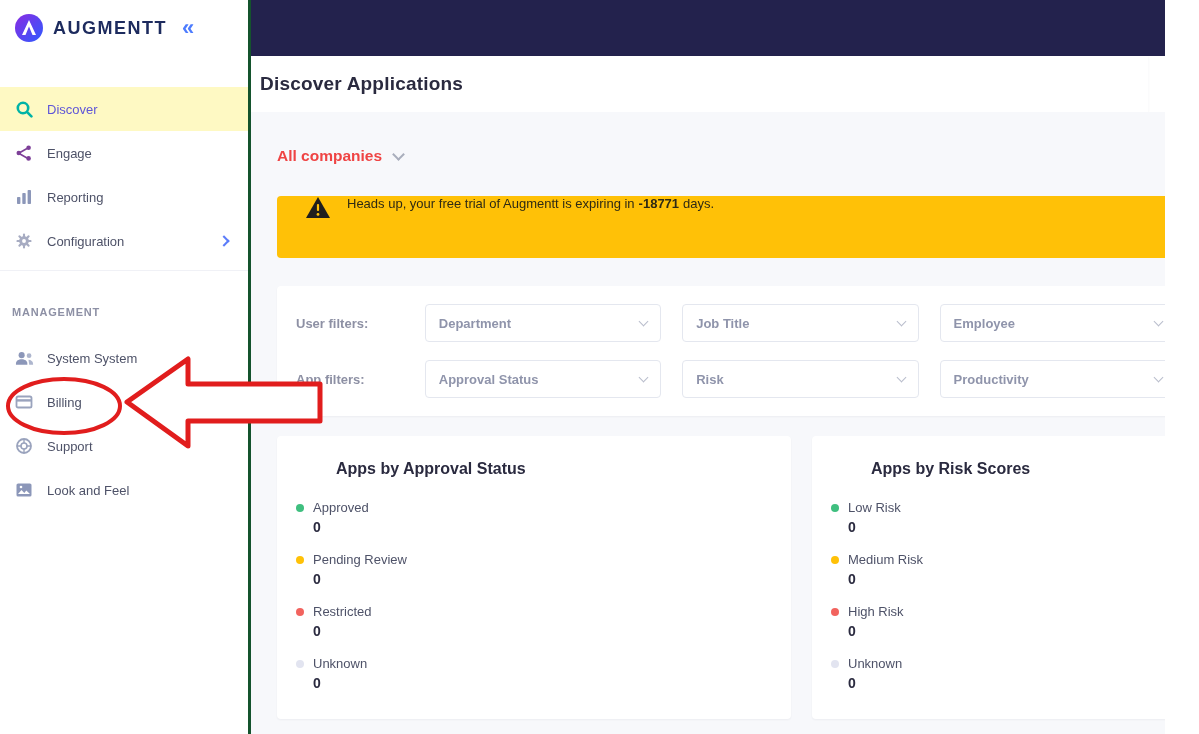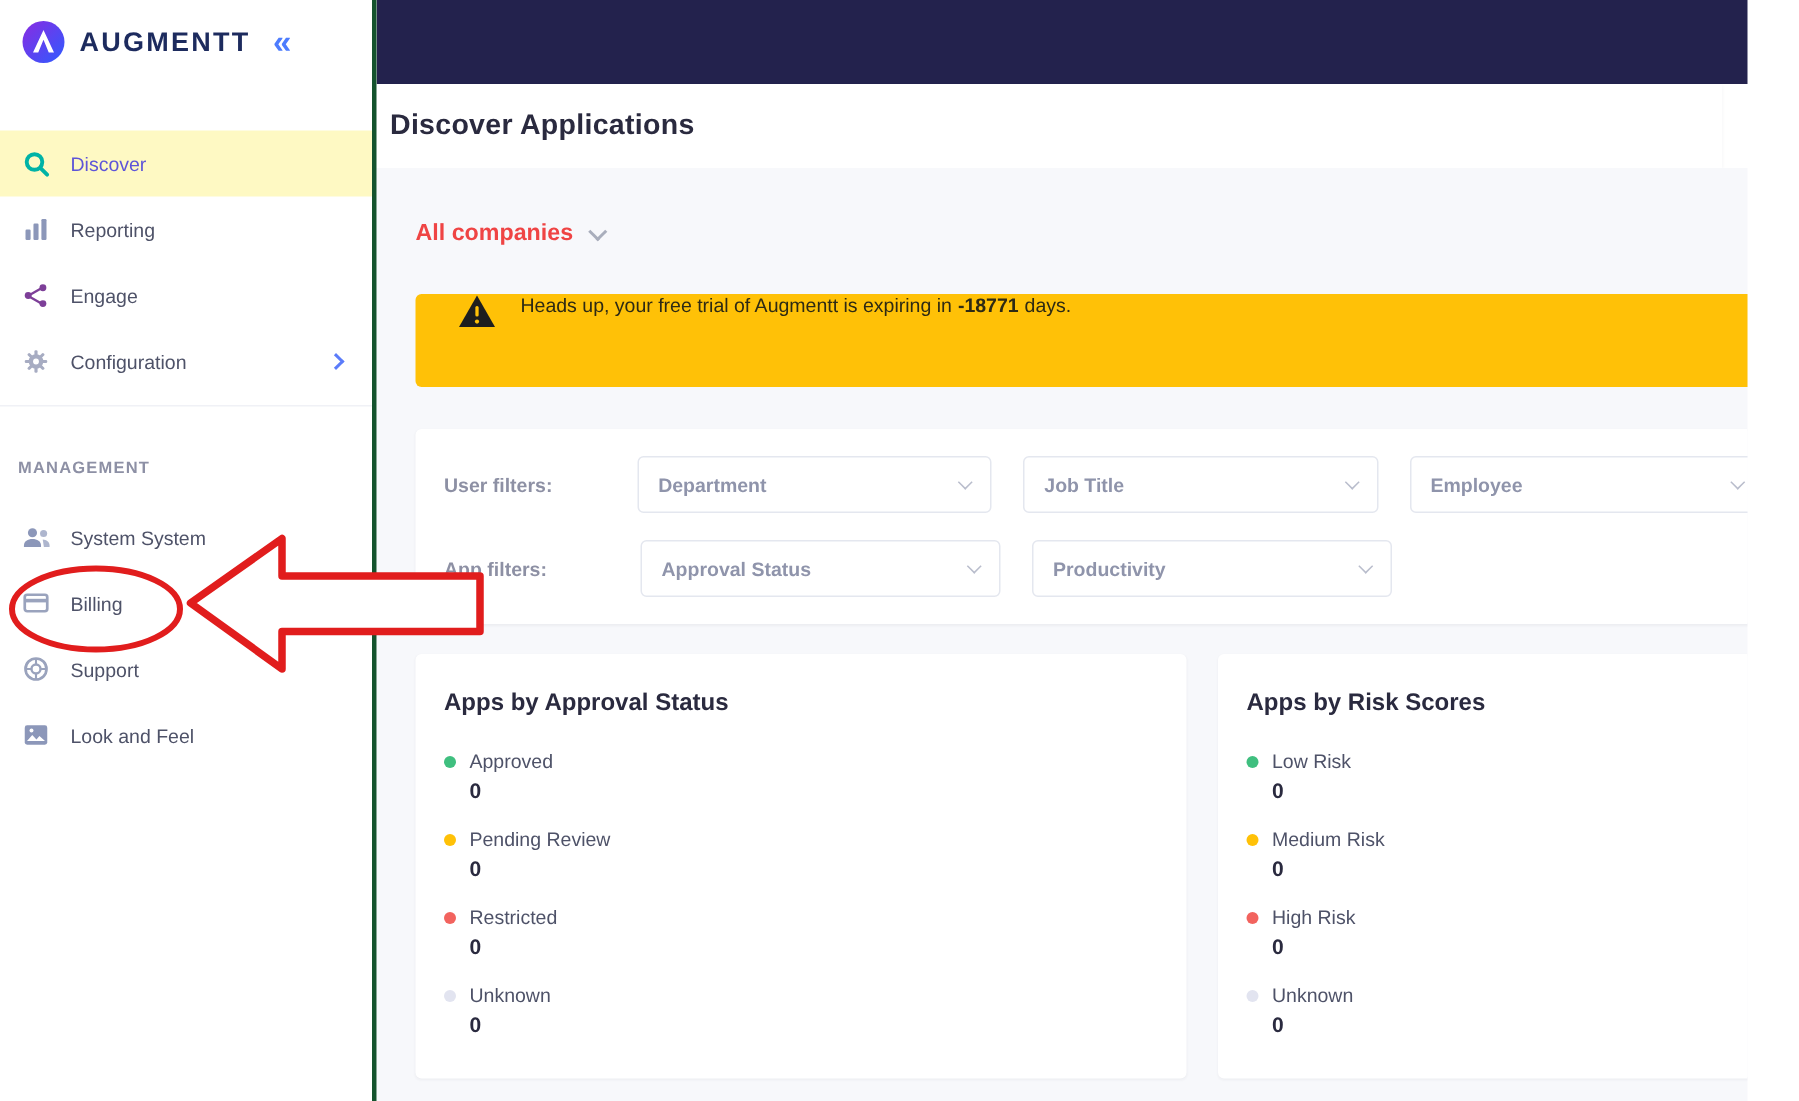--- a/index.html
+++ b/index.html
@@ -73,21 +73,21 @@
     background:#fff; display:flex; align-items:center; justify-content:space-between;
     padding:0 13px; margin-right:21px; cursor:pointer;
   }
   .dropdown-text { font-size:13px; font-weight:bold; color:#8f94ab; }
 
   .cards-row { margin-top:20px; display:flex; gap:21px; }
   .stat-card {
     width:514px; height:283px; background:#ffffff; border-radius:4px;
     box-shadow:0 1px 2px rgba(30,30,60,0.05); padding:24px 0 0 19px; flex:none;
   }
-  .card-title { font-size:16px; font-weight:bold; color:#2a2a3f; }
+  .card-title { font-size:16px; font-weight:bold; color:#2a2a3f;margin-left:40px; }
   .legend { margin-top:22px; }
   .legend-item { margin-bottom:17px; }
   .legend-top { display:flex; align-items:center; gap:9px; }
   .dot { width:8px; height:8px; border-radius:50%; flex:none; }
   .legend-label { font-size:13px; color:#4e5268; }
   .legend-value { margin-left:17px; margin-top:4px; font-size:14px; font-weight:bold; color:#2a2a3f; }
 
   
   .chev-down { display:inline-block; width:7px; height:7px; border-right:1.8px solid #b9bdcc; border-bottom:1.8px solid #b9bdcc; transform:rotate(45deg); margin-top:-3px; }
   .chev-down.big { width:9px; height:9px; border-color:#a9aebc; border-width:2px; }
@@ -122,38 +122,38 @@
       <span class="icon">
         <svg width="18" height="18" viewBox="0 0 18 18">
             <circle cx="8" cy="8" r="5.2" fill="none" stroke="#00b3a6" stroke-width="2.6"></circle>
             <line x1="12.2" y1="12.2" x2="16.4" y2="16.4" stroke="#00b3a6" stroke-width="2.6" stroke-linecap="round"></line>
           </svg>
       </span>
       <span class="nav-label">Discover</span>
     </div>
     <div class="nav-item">
       <span class="icon">
-        <svg width="18" height="18" viewBox="0 0 18 18" fill="#8c97b9">
-            <rect x="2" y="9" width="3.4" height="7" rx="0.8"></rect>
-            <rect x="7.3" y="5" width="3.4" height="11" rx="0.8"></rect>
-            <rect x="12.6" y="2" width="3.4" height="14" rx="0.8"></rect>
-          </svg>
-      </span>
-      <span class="nav-label">Reporting</span>
-    </div>
-    <div class="nav-item">
-      <span class="icon">
         <svg width="18" height="18" viewBox="0 0 18 18">
             <path d="M5 8.5l7-4M5 10l7 4" stroke="#7d3f98" stroke-width="1.6" fill="none"></path>
             <circle cx="3.8" cy="9" r="2.3" fill="#7d3f98"></circle>
             <circle cx="13.6" cy="3.8" r="2.3" fill="#7d3f98"></circle>
             <circle cx="13.6" cy="14.4" r="2.3" fill="#7d3f98"></circle>
           </svg>
       </span>
       <span class="nav-label">Engage</span>
+    </div>
+    <div class="nav-item">
+      <span class="icon">
+        <svg width="18" height="18" viewBox="0 0 18 18" fill="#8c97b9">
+            <rect x="2" y="9" width="3.4" height="7" rx="0.8"></rect>
+            <rect x="7.3" y="5" width="3.4" height="11" rx="0.8"></rect>
+            <rect x="12.6" y="2" width="3.4" height="14" rx="0.8"></rect>
+          </svg>
+      </span>
+      <span class="nav-label">Reporting</span>
     </div>
     <div class="nav-item">
       <span class="icon">
         <svg width="18" height="18" viewBox="0 0 24 24" fill="#a7acc2">
             <rect x="10.6" y="2" width="2.8" height="20" rx="1.2"></rect>
             <rect x="10.6" y="2" width="2.8" height="20" rx="1.2" transform="rotate(45 12 12)"></rect>
             <rect x="10.6" y="2" width="2.8" height="20" rx="1.2" transform="rotate(90 12 12)"></rect>
             <rect x="10.6" y="2" width="2.8" height="20" rx="1.2" transform="rotate(135 12 12)"></rect>
             <circle cx="12" cy="12" r="6.5"></circle>
             <circle cx="12" cy="12" r="2.6" fill="#fff"></circle>
@@ -251,20 +251,24 @@
         <span class="chev-down"></span>
       </div>
     </div>
     <div class="filter-row">
       <span class="filter-label">App filters:</span>
       <div class="dropdown">
         <span class="dropdown-text">Approval Status</span>
         <span class="chev-down"></span>
       </div>
       <div class="dropdown">
+        <span class="dropdown-text">Risk</span>
+        <span class="chev-down"></span>
+      </div>
+      <div class="dropdown">
         <span class="dropdown-text">Productivity</span>
         <span class="chev-down"></span>
       </div>
     </div>
   </div>
 
   <div class="cards-row">
 
     <section class="stat-card">
       <h2 class="card-title">Apps by Approval Status</h2>

